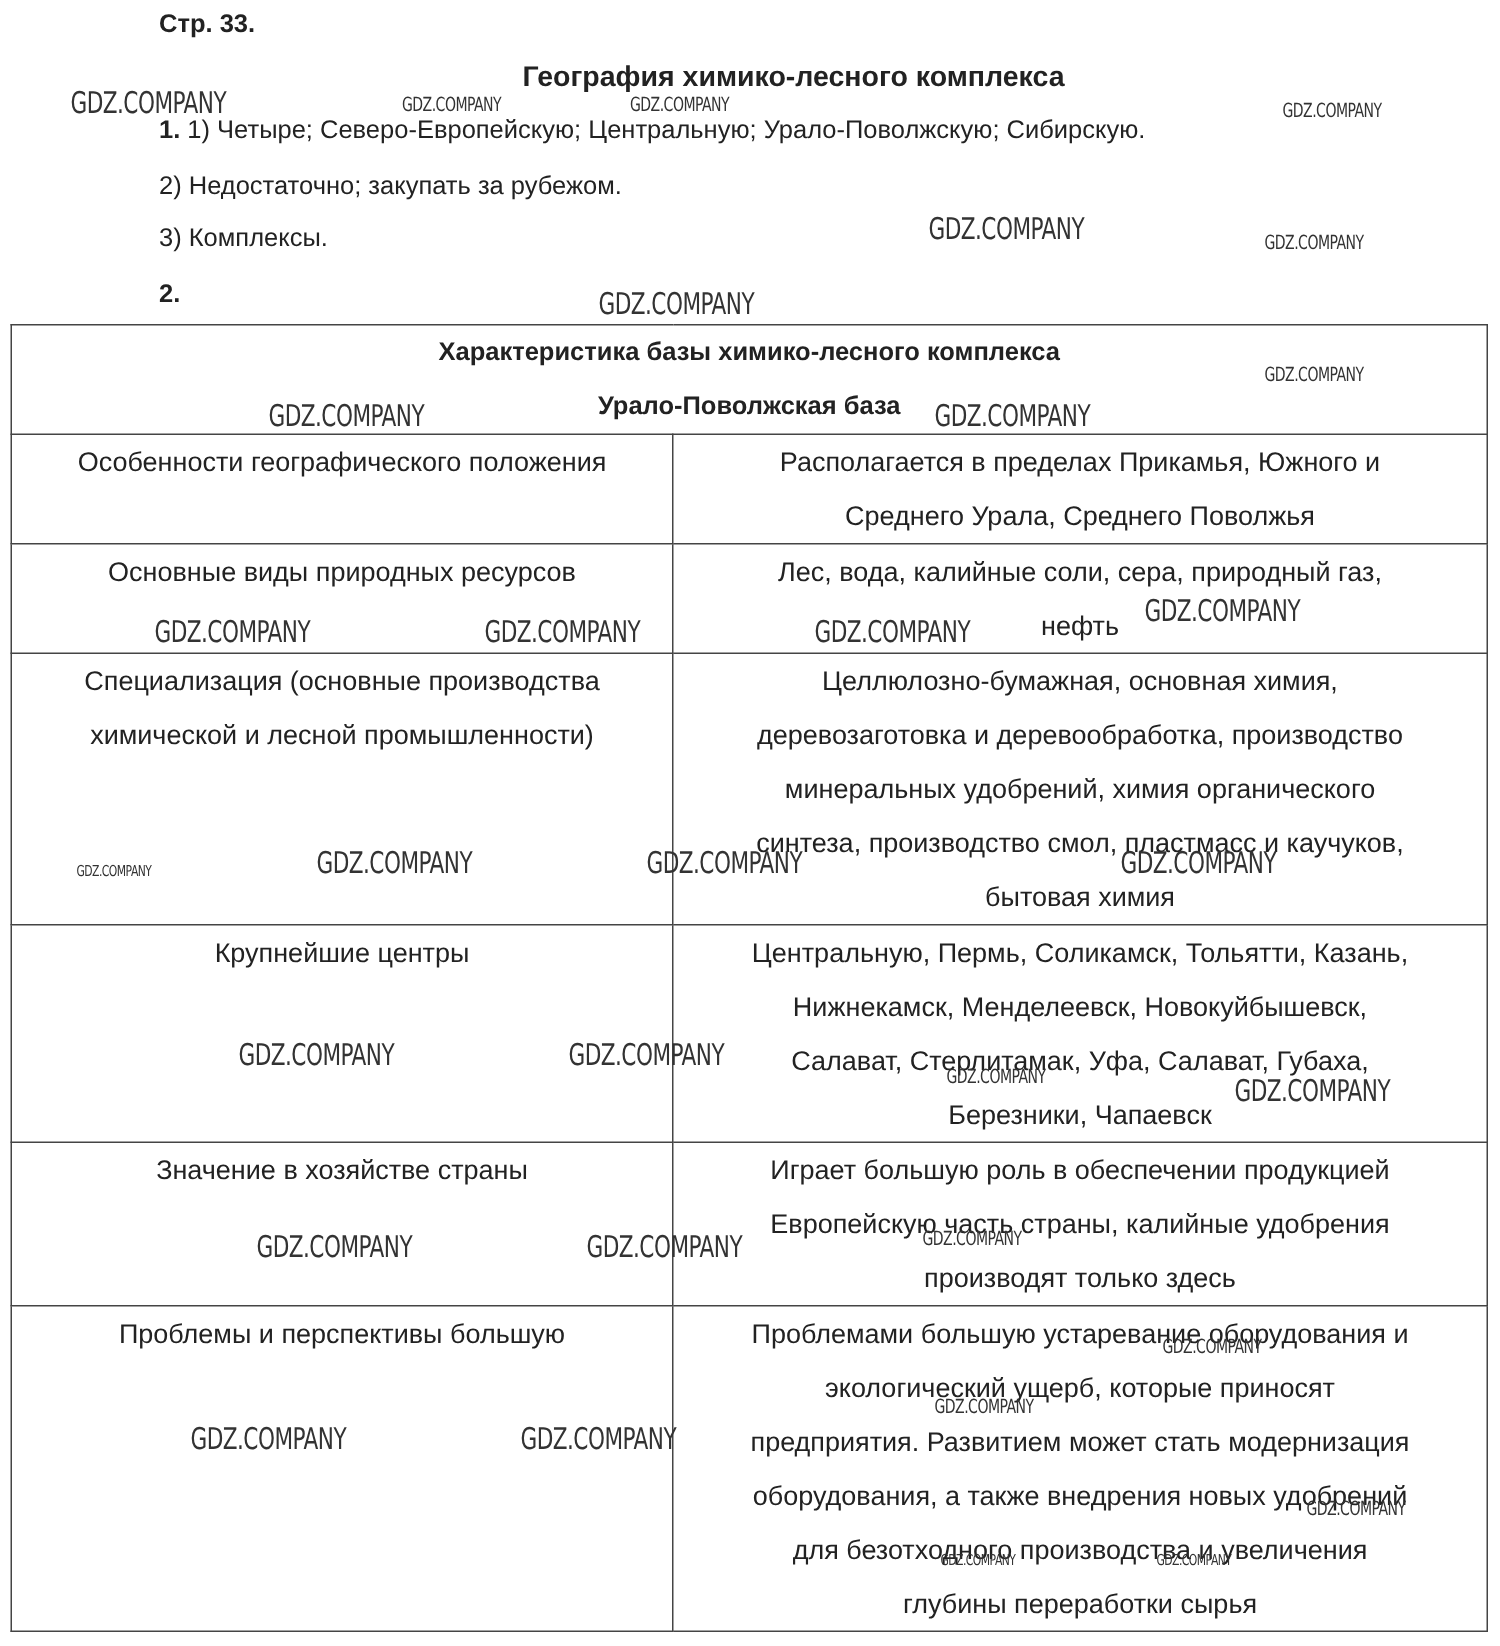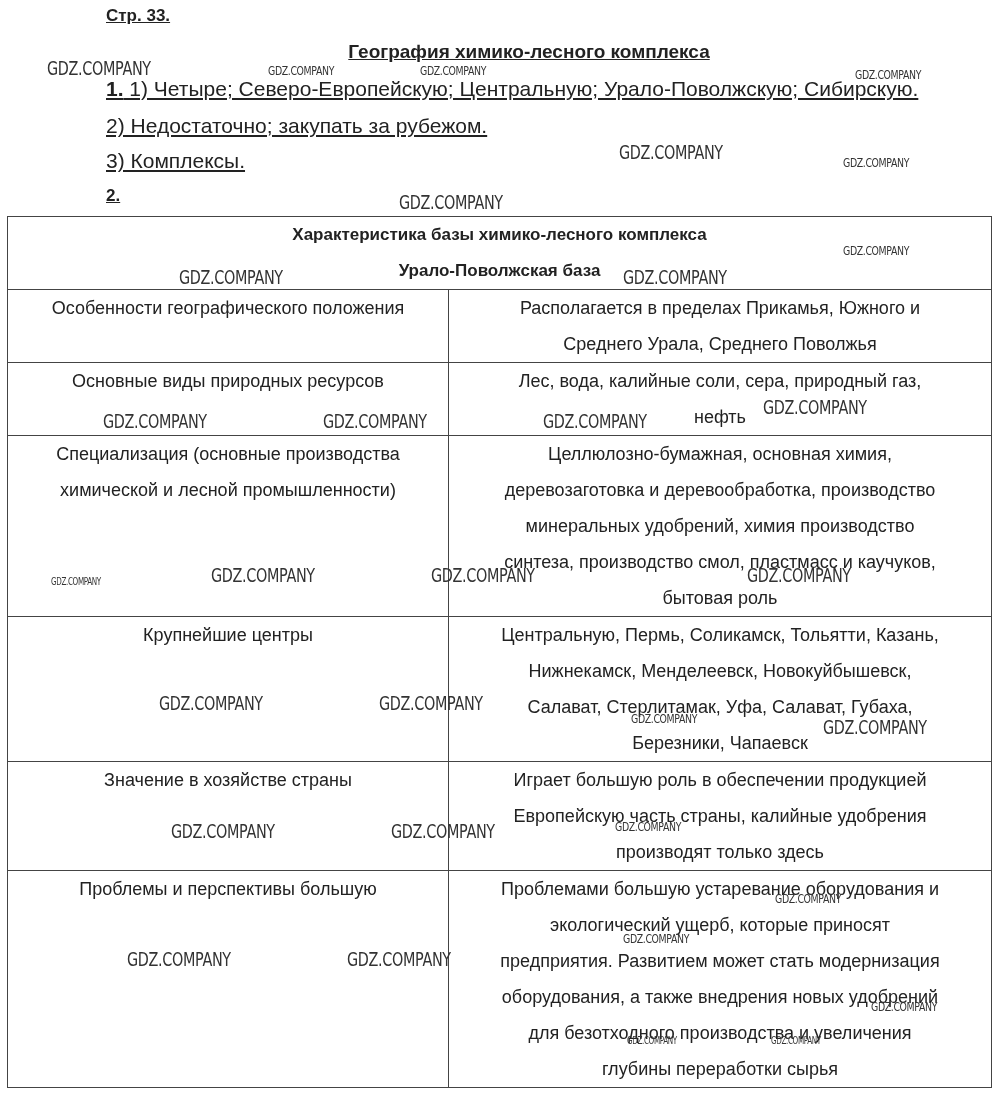--- a/index.html
+++ b/index.html
@@ -1,21 +1,21 @@
 <!DOCTYPE html>
 <html><head>
 <meta charset="utf-8">
 <style>
   html, body { margin: 0; padding: 0; background: #ffffff; }
   body { width: 1000px; height: 1097px; position: relative; overflow: hidden;
          font-family: "Liberation Sans", sans-serif; color: #222; }
-  .abs { position: absolute; white-space: nowrap; text-decoration: underline; }
+  .abs { position: absolute; white-space: nowrap; }
   .page-ref { left: 106px; top: 6px; font-size: 17px; font-weight: bold; }
   .doc-title { left: 0; width: 1058px; text-align: center; top: 41px; font-size: 19px; font-weight: bold; }
-  .line { left: 106px; font-size: 21px; }
+  .line { left: 106px; font-size: 17px; }
   .l1 { top: 77px; }
   .l2 { top: 114px; }
   .l3 { top: 149px; }
   .l4 { top: 186px; font-weight: bold; font-size: 17px; }
   .bold { font-weight: bold; }
 
   table.char-table { position: absolute; left: 7px; top: 216px; width: 985px;
       border-collapse: collapse; font-family: "Liberation Sans", sans-serif;
       font-size: 18px; color: #222; }
   table.char-table td { border: 1px solid #444; vertical-align: top; text-align: center;
@@ -70,23 +70,23 @@
     </td>
   </tr>
   <tr class="r3">
     <td class="left">
       <div>Специализация (основные производства</div>
       <div>химической и лесной промышленности)</div>
     </td>
     <td>
       <div>Целлюлозно-бумажная, основная химия,</div>
       <div>деревозаготовка и деревообработка, производство</div>
-      <div>минеральных удобрений, химия производство</div>
+      <div>минеральных удобрений, химия органического</div>
       <div>синтеза, производство смол, пластмасс и каучуков,</div>
-      <div>бытовая роль</div>
+      <div>бытовая химия</div>
     </td>
   </tr>
   <tr class="r4">
     <td class="left">Крупнейшие центры</td>
     <td>
       <div>Центральную, Пермь, Соликамск, Тольятти, Казань,</div>
       <div>Нижнекамск, Менделеевск, Новокуйбышевск,</div>
       <div>Салават, Стерлитамак, Уфа, Салават, Губаха,</div>
       <div>Березники, Чапаевск</div>
     </td>

